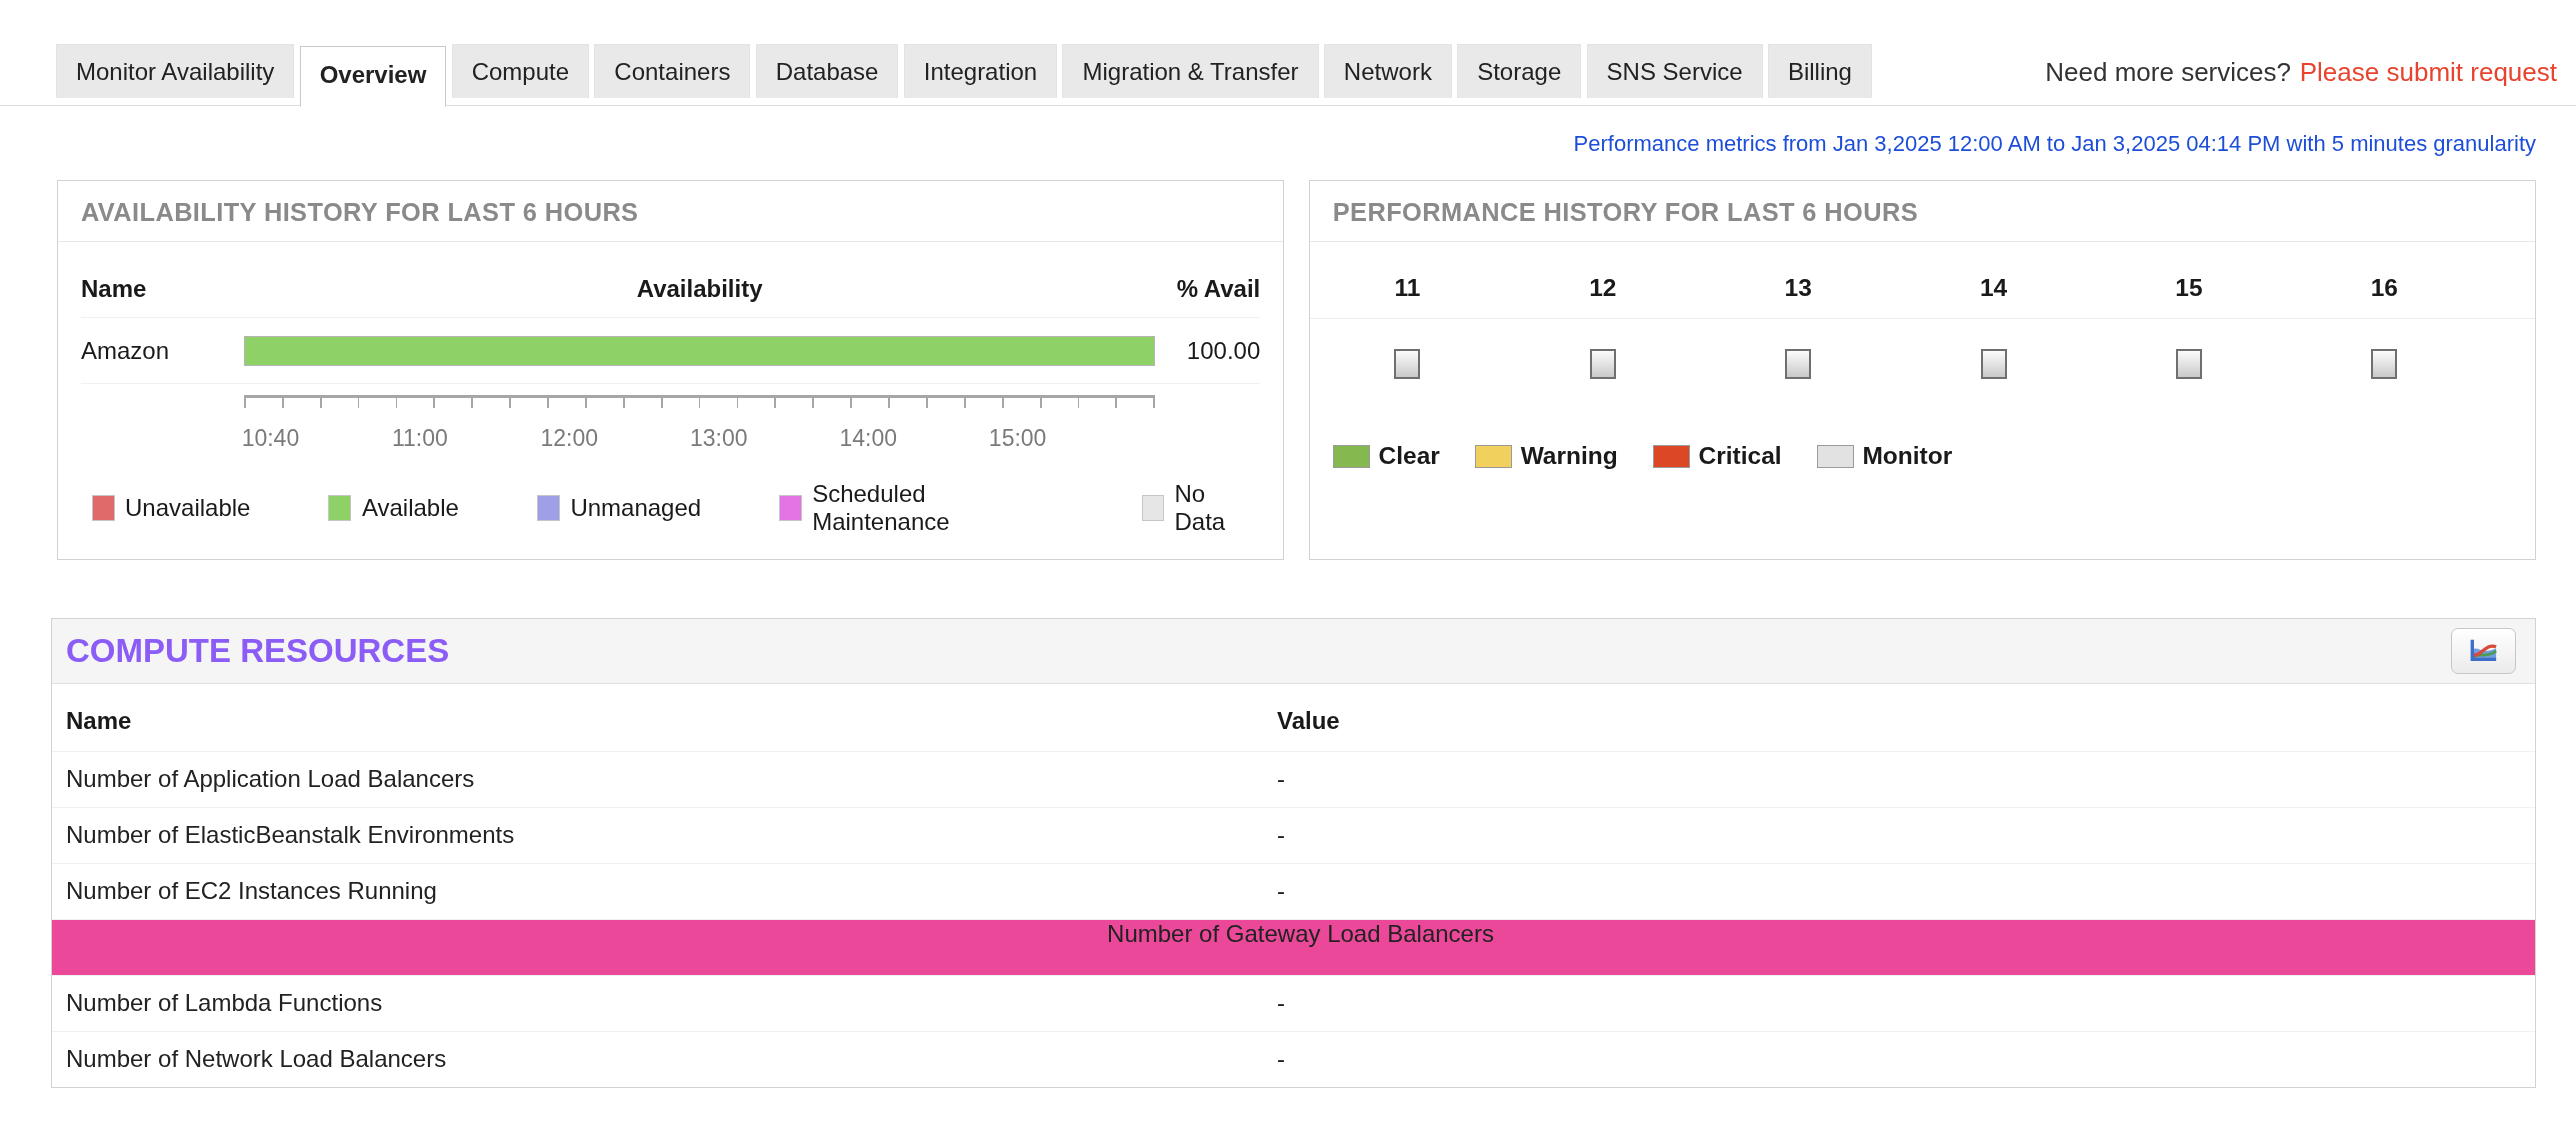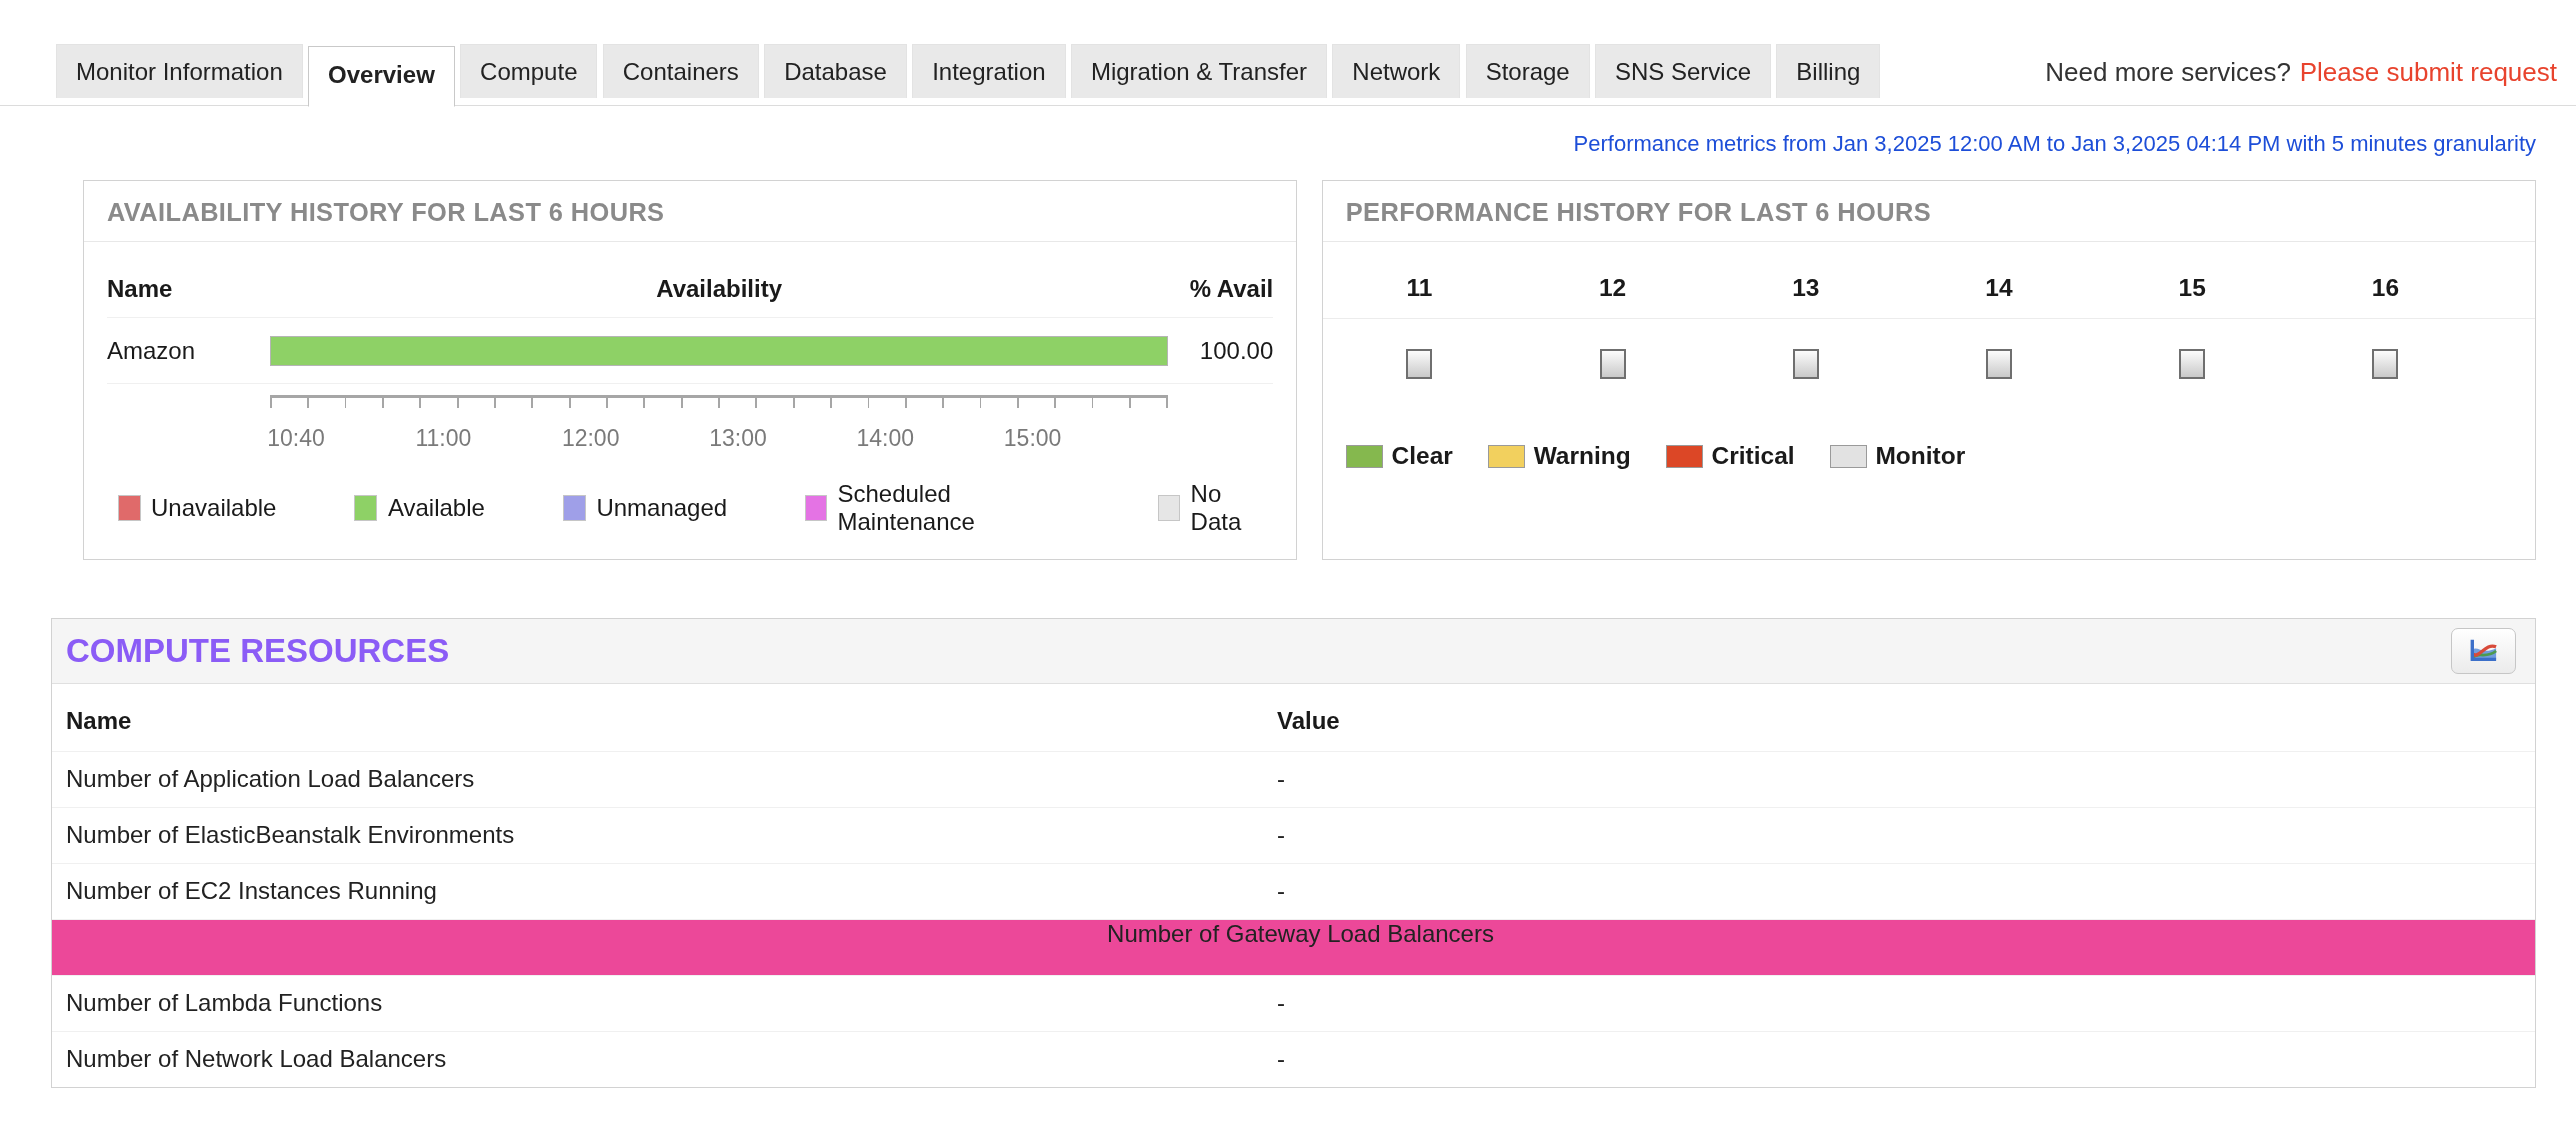--- a/index.html
+++ b/index.html
@@ -37,21 +37,21 @@
     font-weight: bold;
     z-index: 2;
   }
   .need-more { padding-bottom: 17.5px; font-size: 26px; color: #333; white-space: nowrap; }
   .need-more a { color: #e8432d; text-decoration: none; margin-left: 8.8px; cursor: pointer; }
 
   
   .subtitle { text-align: right; padding: 24.5px 40px 0 0; font-size: 22px; color: #1d4ed8; }
 
   
-  .top-panels { display: flex; gap: 24.5px; margin: 23px 40px 0 63px; padding-left: 20px; }
+  .top-panels { display: flex; gap: 24.5px; margin: 23px 40px 0 37px; padding-left: 20px; }
   .panel { flex: 1; border: 1.8px solid #d2d2d2; height: 380px; background: #fff; overflow: hidden; }
   .panel-title {
     padding: 17.5px 23px 14px;
     font-size: 25.4px; font-weight: bold; color: #8a8a8a;
     letter-spacing: 0.4px;
     border-bottom: 1.8px solid #e8e8e8;
   }
 
   
   .avail-body { padding: 0 23px; }
@@ -102,21 +102,21 @@
   .ct-row { display: flex; align-items: center; height: 56px; border-top: 1.8px solid #f0f0f0; font-size: 24px; color: #222; }
   .ct-row.highlighted { background: #ec4899; flex-direction: column; }
   .val-link { text-decoration: none; color: #222; }
   .val-link.underlined { text-decoration: underline; }
 </style>
 </head>
 <body>
 
 <header class="tabbar">
   <ul class="tabs">
-    <li class="tab">Monitor Information</li>
+    <li class="tab">Monitor Availability</li>
       <li class="tab active">Overview</li>
       <li class="tab">Compute</li>
       <li class="tab">Containers</li>
       <li class="tab">Database</li>
       <li class="tab">Integration</li>
       <li class="tab">Migration &amp; Transfer</li>
       <li class="tab">Network</li>
       <li class="tab">Storage</li>
       <li class="tab">SNS Service</li>
       <li class="tab">Billing</li>

